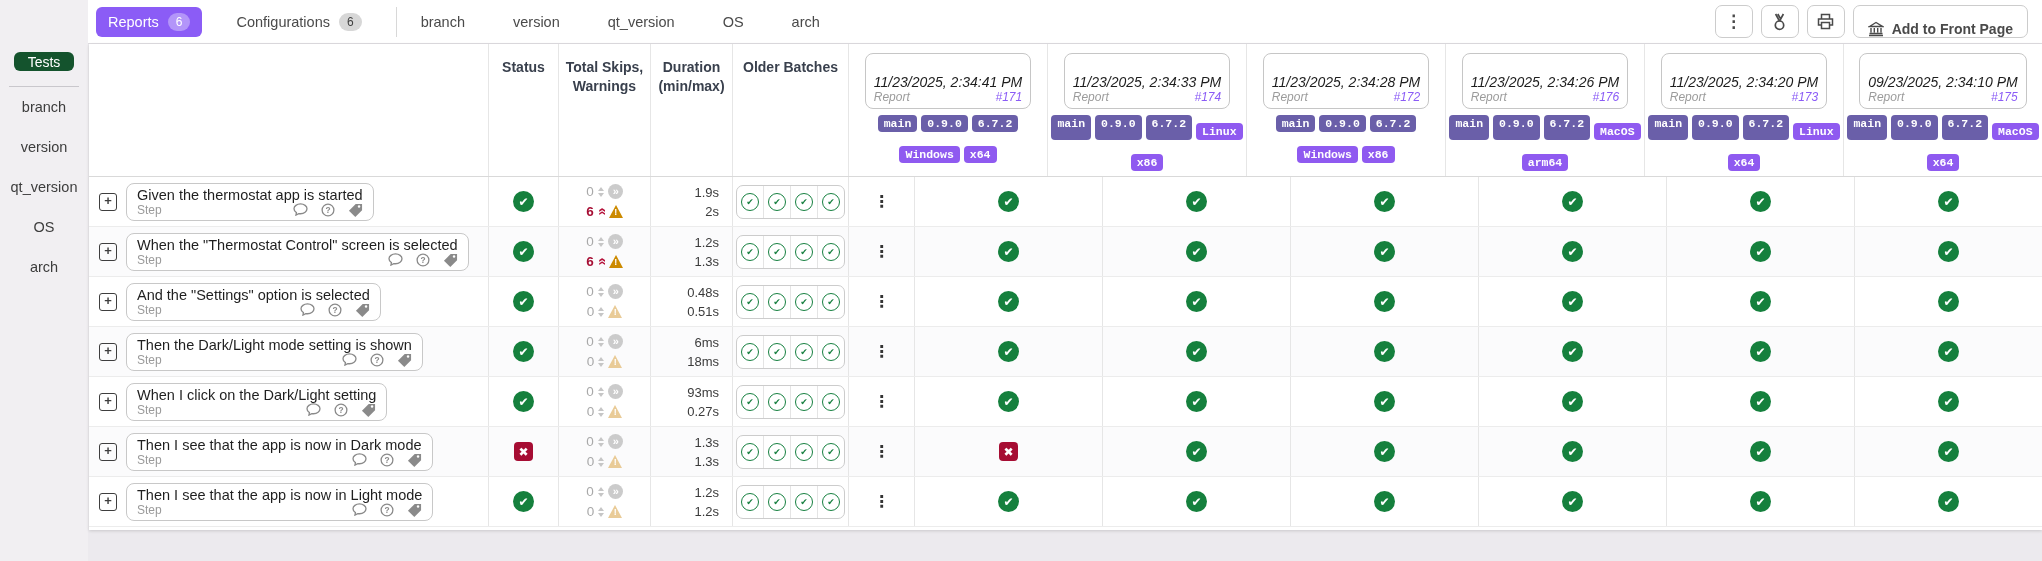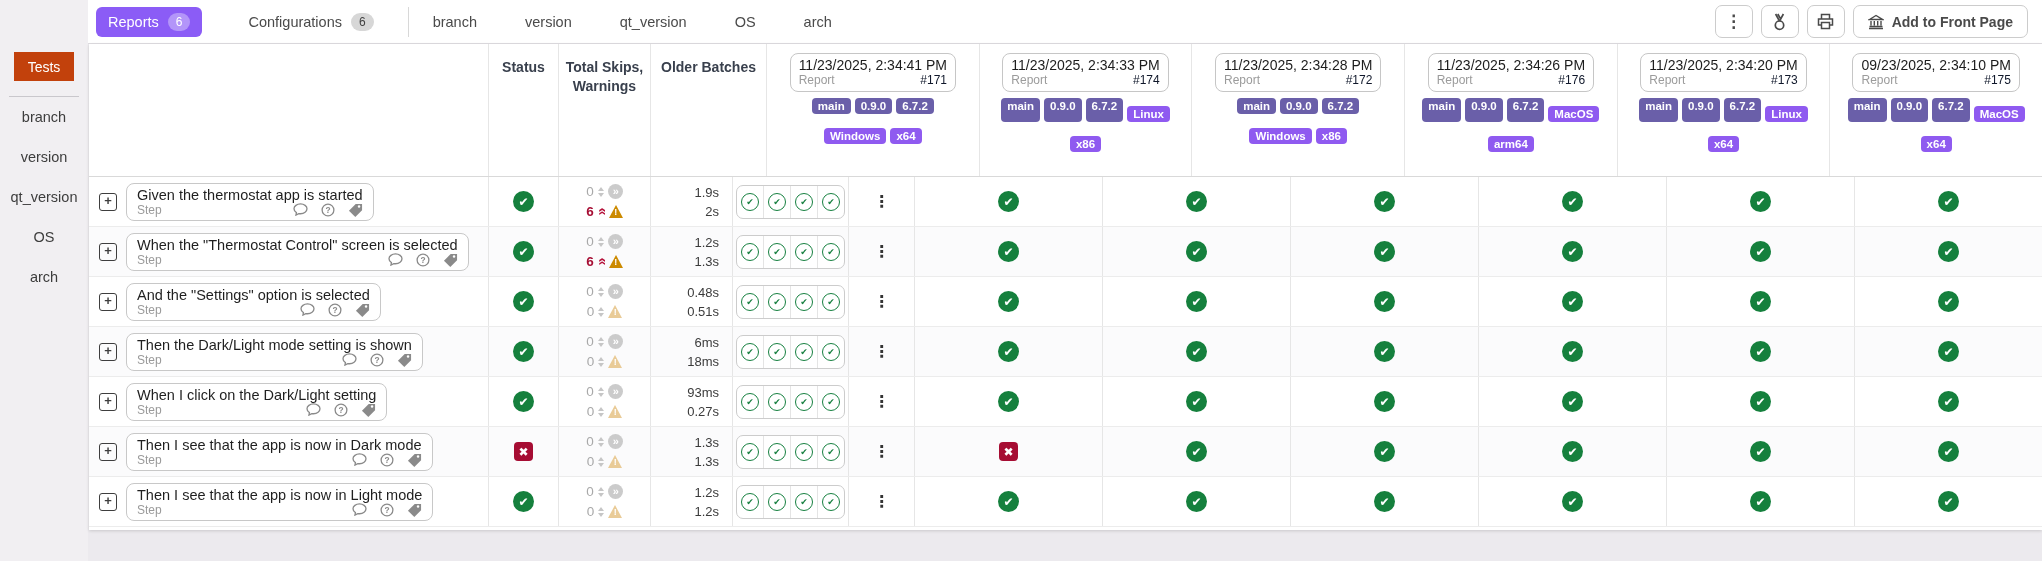--- a/index.html
+++ b/index.html
@@ -7,51 +7,51 @@
     width:2042px;height:561px;position:relative;
     background:#eceaee;
     font-family:"Liberation Sans","DejaVu Sans",sans-serif;
     font-size:14px;color:#333;overflow:hidden;
   }
   .app{position:absolute;inset:0;}
 
   
   .rail{position:absolute;left:0;top:0;width:88px;height:561px;background:#f1eff2;}
   .tests-btn{
-    display:block;margin:52px auto 0;width:60px;height:29px;
-    background:#c2410c;color:#fff;border:none;border-radius:0;
+    display:block;margin:52px auto 0;width:60px;height:19px;
+    background:#14532d;color:#fff;border:none;border-radius:6px;
     font-family:inherit;font-size:14px;cursor:pointer;
   }
   .rail-div{height:1px;background:#c9c7cc;margin:15px 9px 0;}
   .rail-item{height:40px;line-height:40px;text-align:center;color:#3d3d3d;font-size:14.5px;cursor:pointer;}
 
   
   .topbar{
     position:absolute;left:88px;top:0;right:0;height:44px;background:#fff;
     border-bottom:1px solid #dfdde1;display:flex;align-items:center;padding-left:8px;box-sizing:border-box;
   }
-  .tabs{display:flex;align-items:center;gap:34px;}
+  .tabs{display:flex;align-items:center;gap:22px;}
   .tab-btn{
     display:flex;align-items:center;gap:9px;height:30px;padding:0 12px;border:none;border-radius:6px;
     background:transparent;font-family:inherit;font-size:14.5px;color:#4a4a4a;cursor:pointer;
   }
   .tab-btn.active{background:#8b5cf6;color:#fff;}
   .tab-count{border-radius:10px;padding:2px 8px;font-size:12px;background:#d7d7d7;color:#3f3f3f;}
   .tab-btn.active .tab-count{background:rgba(255,255,255,.35);color:#fff;}
   .tb-divider{width:1px;height:30px;background:#d8d8d8;margin:0 24px 0 22px;}
   .filters{display:flex;align-items:center;}
   .filter{margin-right:48px;font-size:14.5px;color:#4a4a4a;cursor:pointer;}
   .tb-right{margin-left:auto;display:flex;align-items:center;gap:8px;padding-right:14px;}
   .icon-btn{
     width:38px;height:33px;border:1px solid #ccc;border-radius:7px;background:#fff;
     display:flex;align-items:center;justify-content:center;cursor:pointer;
   }
   .text-btn{
-    height:33px;border:1px solid #ccc;border-radius:7px;background:#fff;display:flex;align-items:flex-start;gap:8px;
-    padding:8px 14px;font-family:inherit;font-size:14px;font-weight:bold;color:#4a4a4a;cursor:pointer;
+    height:33px;border:1px solid #ccc;border-radius:7px;background:#fff;display:flex;align-items:flex-end;gap:8px;
+    padding:0 14px;font-family:inherit;font-size:14px;font-weight:bold;color:#4a4a4a;cursor:pointer;
   }
   .kebab{font-size:17px;font-weight:bold;color:#4a4a4a;line-height:1;}
   .kebab.row{font-size:16px;color:#333;cursor:pointer;}
 
   
   .table-card{
     position:absolute;left:89px;top:44px;width:1953px;height:486px;background:#fff;
     box-shadow:0 1px 3px rgba(0,0,0,.15);box-sizing:border-box;
   }
   .thead{display:flex;height:133px;border-bottom:1px solid #d9d9d9;box-sizing:border-box;}
@@ -63,25 +63,25 @@
   .c-dur{width:82px;}
   .c-older{width:116px;}
   .c-actions{width:66px;}
   .c-report{flex:1;}
   .hcell{
     align-items:flex-start;padding:14px 4px 0;text-align:center;
     font-weight:bold;font-size:14px;color:#39404d;line-height:1.35;
   }
   .hcell-report{flex-direction:column;align-items:center;justify-content:flex-start;padding-top:9px;}
 
-  .report-box{border:1px solid #c6c6c6;border-radius:8px;padding:3px 8px 4px;background:#fff;}
+  .report-box{border:1px solid #c6c6c6;border-radius:8px;padding:20px 8px 4px;background:#fff;font-style:italic;}
   .report-dt{font-size:14px;color:#1d1d1d;white-space:nowrap;}
   .report-sub{display:flex;justify-content:space-between;gap:26px;font-size:12px;color:#9b9b9b;}
-  .report-num{color:#0f172a;}
-  .badge-row{display:flex;gap:4px;justify-content:flex-start;margin-top:6px;}
+  .report-num{color:#8b5cf6;}
+  .badge-row{display:flex;gap:4px;justify-content:flex-start;margin-top:6px;font-family:Liberation Mono, monospace;}
   .badge{padding:2px 6px;border-radius:4px;font-size:11.5px;font-weight:bold;color:#fff;white-space:nowrap;}
   .badge.dark{background:#6a5fa9;}
   .badge.bright{background:#8f5af0;margin-top:8px;}
 
   .trow{display:flex;height:50px;border-bottom:1px solid #ececec;box-sizing:border-box;background:#fff;}
   .trow:nth-child(even){background:#fbfbfc;}
 
   .cname{justify-content:flex-start;padding-left:10px;gap:9px;}
   .expander{
     width:16px;height:16px;border:1.5px solid #3e3e3e;border-radius:3px;color:#3e3e3e;
@@ -195,20 +195,21 @@
         <span>Add to Front Page</span>
       </button>
     </div>
   </header>
 
   <main class="table-card">
     <div id="thead" class="thead">
       <div class="cell c-name hcell"></div>
       <div class="cell c-status hcell">Status</div>
       <div class="cell c-skips hcell">Total Skips, Warnings</div>
+      <div class="cell c-dur hcell">Duration (min/max)</div>
       <div class="cell c-older hcell">Older Batches</div>
     <div class="cell c-report hcell-report">
           <div class="report-box">
             <div class="report-dt">11/23/2025, 2:34:41 PM</div>
             <div class="report-sub">
               <span class="report-label">Report</span>
               <span class="report-num">#171</span>
             </div>
           </div>
           <div class="badge-row">

